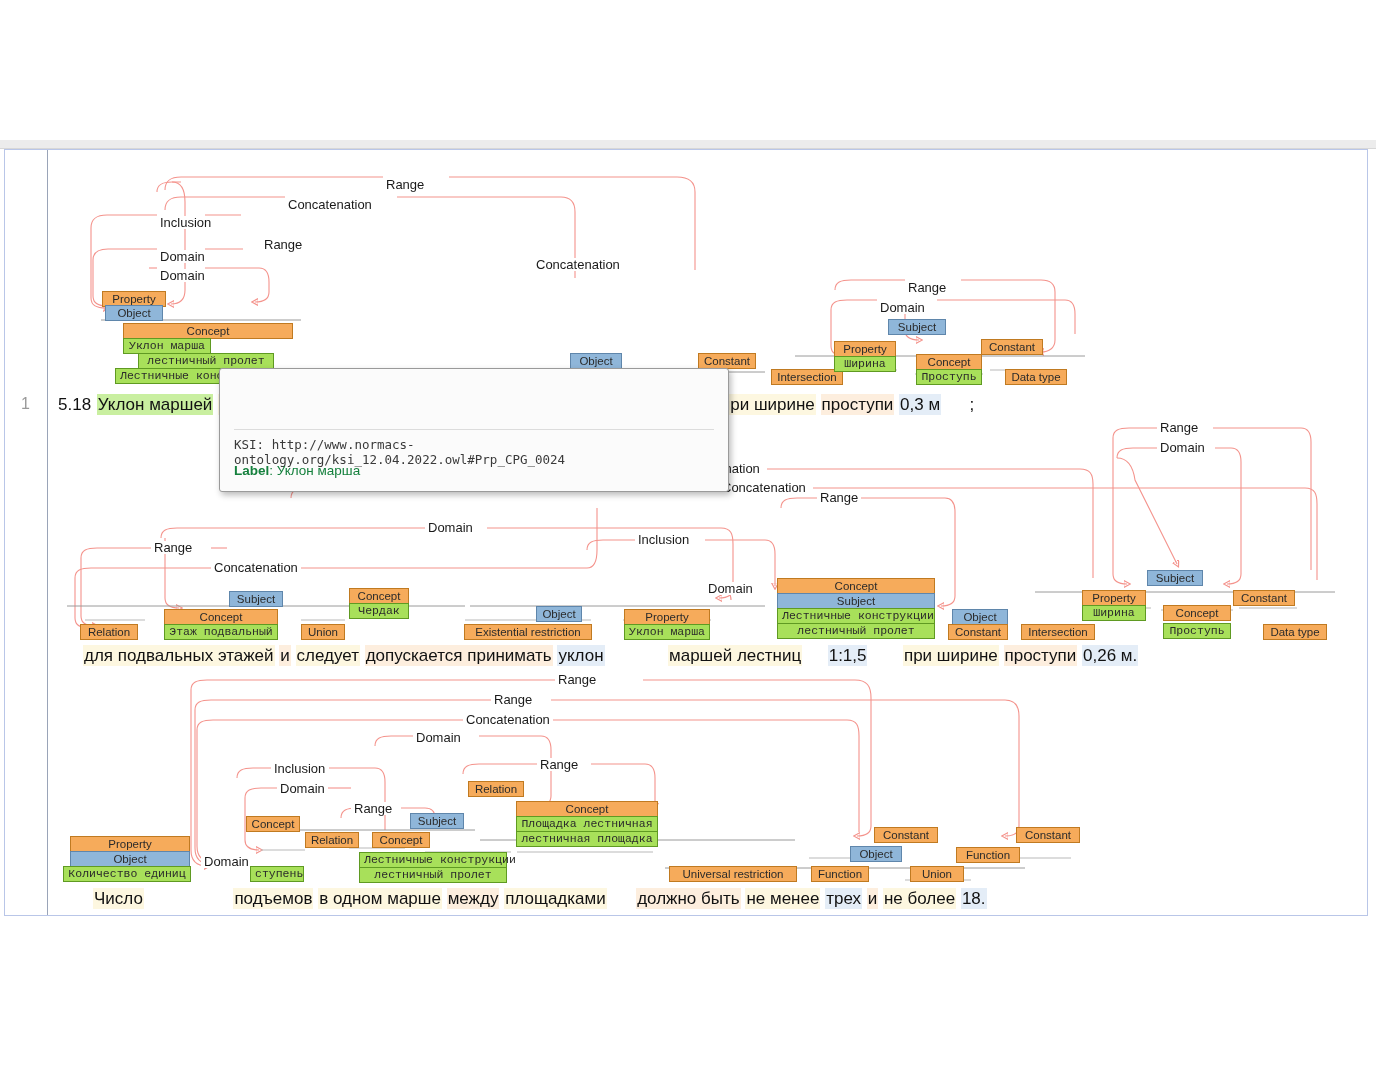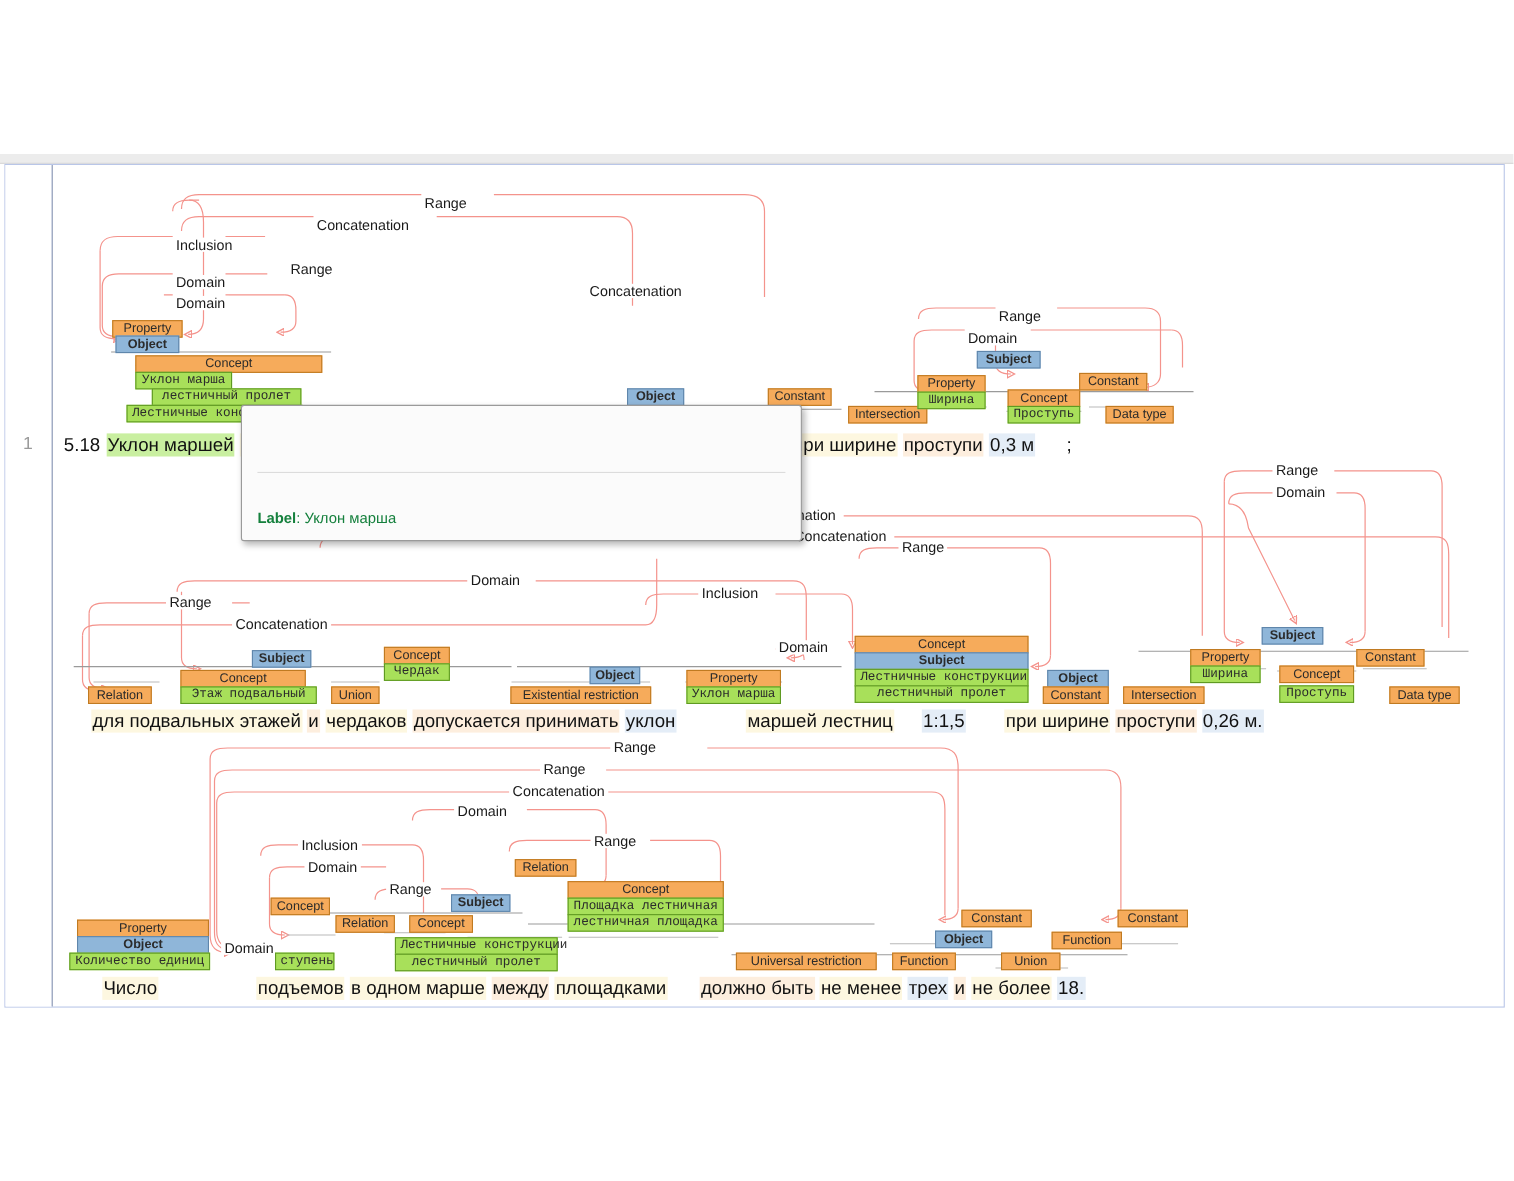--- a/index.html
+++ b/index.html
@@ -21,21 +21,21 @@
   svg.wires{position:absolute;left:0;top:0;width:1364px;height:767px;pointer-events:none;}
   svg.wires path,svg.wires line{fill:none;stroke:#f4938c;stroke-width:1.1;}
   svg.wires .brace{stroke:#b9b9b9;stroke-width:1;}
   svg.wires .baseline{stroke:#9a9a9a;stroke-width:1;}
   .arrow{fill:#f4938c;}
 
   
   .tag{position:absolute;box-sizing:border-box;font-size:11.5px;line-height:14px;
        text-align:center;white-space:nowrap;border:1px solid #c07a21;
        background:#f6ab5b;color:#2b2b2b;padding:0 4px;}
-  .tag.blue{background:#8fb6d9;border-color:#5f86ab;font-weight:bold;}
+  .tag.blue{background:#8fb6d9;border-color:#5f86ab;}
   .tag.green{background:#a8e05a;border-color:#5f9a22;font-family:Liberation Mono, monospace;}
 
   
   .relcap{position:absolute;font-size:13px;line-height:13px;color:#1a1a1a;
           background:#ffffff;padding:0 3px;white-space:nowrap;}
 
   
   .sentence{position:absolute;font-size:17px;line-height:22px;color:#111;white-space:nowrap;}
   .sentence span{padding:1px 1px;}
   .hl-green{background:#c9efa0;}
@@ -243,21 +243,21 @@
     <div class="relcap" style="left:206px;top:411px;">Concatenation</div>
     <div class="relcap" style="left:146px;top:391px;">Range</div>
     <div class="relcap" style="left:812px;top:341px;">Range</div>
     <div class="relcap" style="left:630px;top:383px;">Inclusion</div>
     <div class="relcap" style="left:700px;top:432px;">Domain</div>
     <div class="relcap" style="left:1152px;top:271px;">Range</div>
     <div class="relcap" style="left:1152px;top:291px;">Domain</div>
 
     <div class="tag" style="left:75px;top:474px;width:58px;">Relation</div>
     <div class="tag" style="left:159px;top:459px;width:114px;">Concept</div>
-    <div class="tag green" style="left:159px;top:474px;width:124px;">Этаж подвальный</div>
+    <div class="tag green" style="left:159px;top:474px;width:114px;">Этаж подвальный</div>
     <div class="tag blue" style="left:224px;top:441px;width:54px;">Subject</div>
     <div class="tag" style="left:296px;top:474px;width:44px;">Union</div>
     <div class="tag" style="left:344px;top:438px;width:60px;">Concept</div>
     <div class="tag green" style="left:344px;top:453px;width:60px;">Чердак</div>
     <div class="tag" style="left:459px;top:474px;width:128px;">Existential restriction</div>
     <div class="tag blue" style="left:531px;top:456px;width:46px;">Object</div>
     <div class="tag" style="left:619px;top:459px;width:86px;">Property</div>
     <div class="tag green" style="left:619px;top:474px;width:86px;">Уклон марша</div>
     <div class="tag" style="left:772px;top:428px;width:158px;">Concept</div>
     <div class="tag blue" style="left:772px;top:443px;width:158px;">Subject</div>
@@ -270,21 +270,21 @@
     <div class="tag green" style="left:1077px;top:455px;width:64px;">Ширина</div>
     <div class="tag blue" style="left:1142px;top:420px;width:56px;">Subject</div>
     <div class="tag" style="left:1158px;top:455px;width:68px;">Concept</div>
     <div class="tag green" style="left:1158px;top:473px;width:68px;">Проступь</div>
     <div class="tag" style="left:1228px;top:440px;width:62px;">Constant</div>
     <div class="tag" style="left:1258px;top:474px;width:64px;">Data type</div>
 
     <div class="sentence" style="left:78px;top:495px;">
       <span class="hl-cream">для подвальных этажей</span>
       <span class="hl-peach">и</span>
-      <span class="hl-cream">чердаков</span>
+      <span class="hl-cream">следует</span>
       <span class="hl-peach">допускается принимать</span>
       <span class="hl-blue">уклон</span>
       <span style="display:inline-block;width:52px;"></span>
       <span class="hl-cream">маршей лестниц</span>
       <span style="display:inline-block;width:14px;"></span>
       <span class="hl-blue">1:1,5</span>
       <span style="display:inline-block;width:24px;"></span>
       <span class="hl-cream">при ширине</span>
       <span class="hl-peach">проступи</span>
       <span class="hl-blue">0,26 м.</span>
@@ -335,18 +335,19 @@
       <span class="hl-blue">трех</span>
       <span class="hl-peach">и</span>
       <span class="hl-cream">не более</span>
       <span class="hl-blue">18.</span>
     </div>
 
   </div>
 
   <div id="tooltip">
     <div id="tt-div"></div>
+    <div id="tt-ksi">KSI: http://www.normacs-ontology.org/ksi_12.04.2022.owl#Prp_CPG_0024</div>
     <div id="tt-label">
       <b>Label</b><span>: Уклон марша</span>
     </div>
   </div>
 
 </div>
 
 </body></html>

